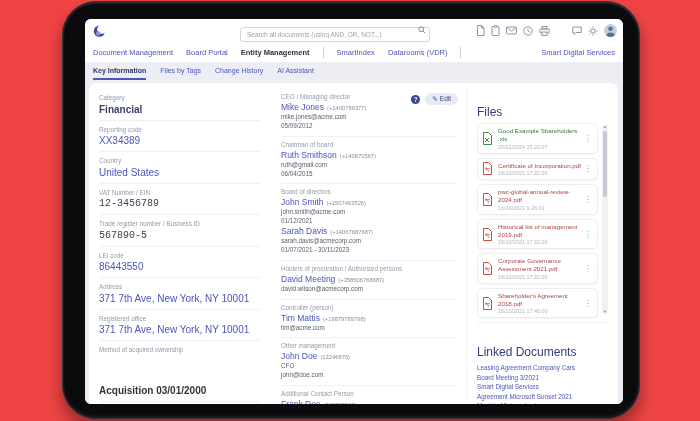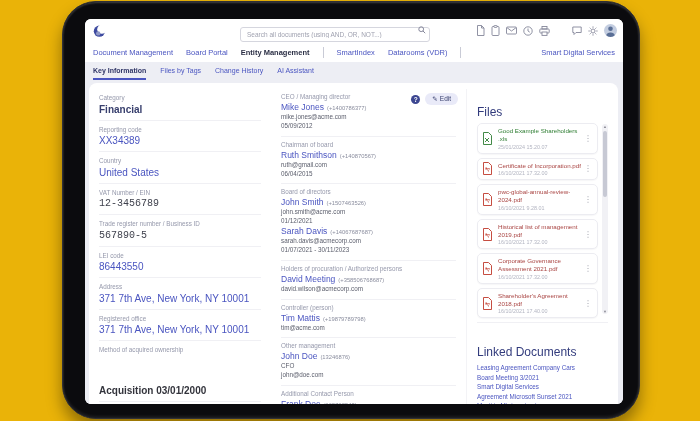--- a/index.html
+++ b/index.html
@@ -1,18 +1,18 @@
 <!DOCTYPE html>
 <html><head>
 <meta charset="utf-8">
 <style>
   * { margin:0; padding:0; box-sizing:border-box; }
   html,body { width:700px; height:421px; }
   body { font-family:"Liberation Sans", sans-serif; background:#ffffff; }
-  .stage { position:relative; width:700px; height:421px; background:#eab308; overflow:hidden; }
+  .stage { position:relative; width:700px; height:421px; background:#ef4444; overflow:hidden; }
 
   
   .tablet { position:absolute; left:62px; top:1px; width:578px; height:418px;
     background:#0b0b0e; border-radius:34px; border:1px solid #303036;
     box-shadow: 0 10px 16px rgba(0,0,0,.38), inset 0 1px 2px rgba(255,255,255,.22), inset 0 -2px 3px rgba(255,255,255,.08); }
   .screen { position:absolute; left:22px; top:17px; width:538px; height:385px;
     background:#fff; border-radius:6px; overflow:hidden; }
 
   
   .topbar { position:relative; height:24px; background:#fff; }

